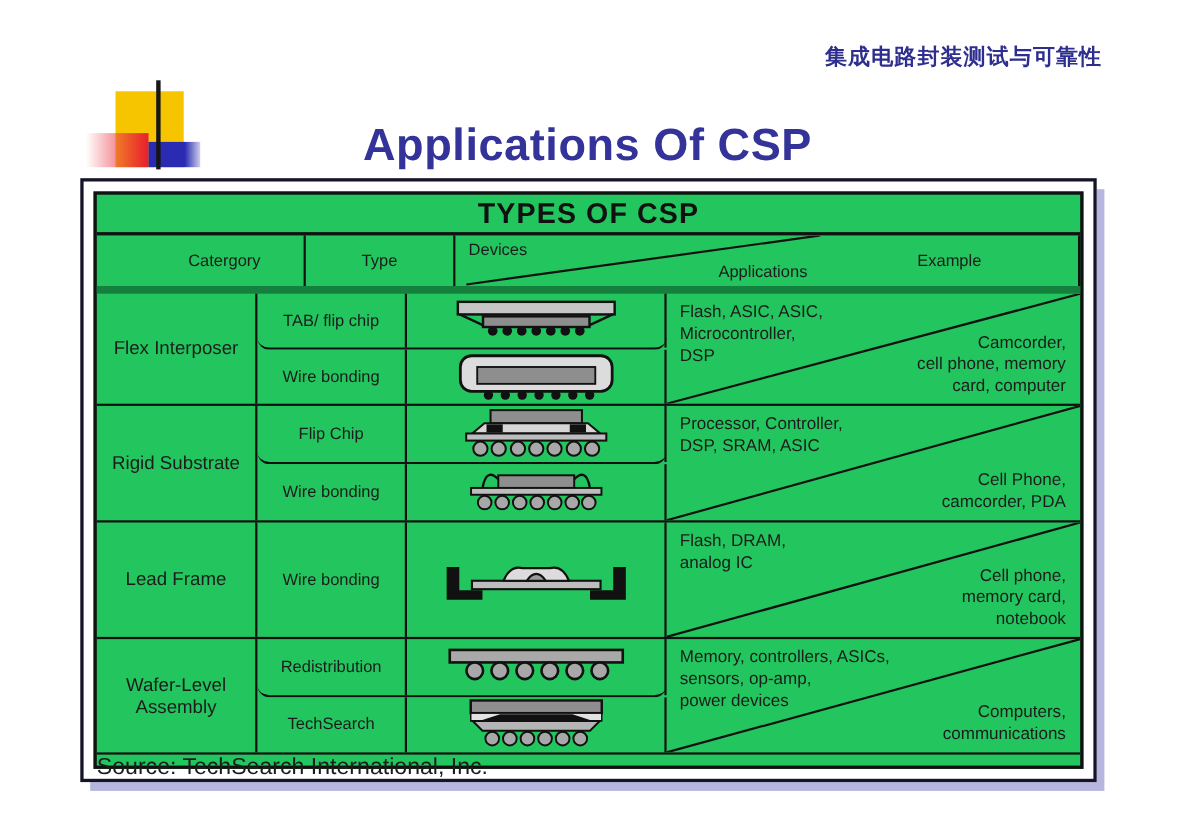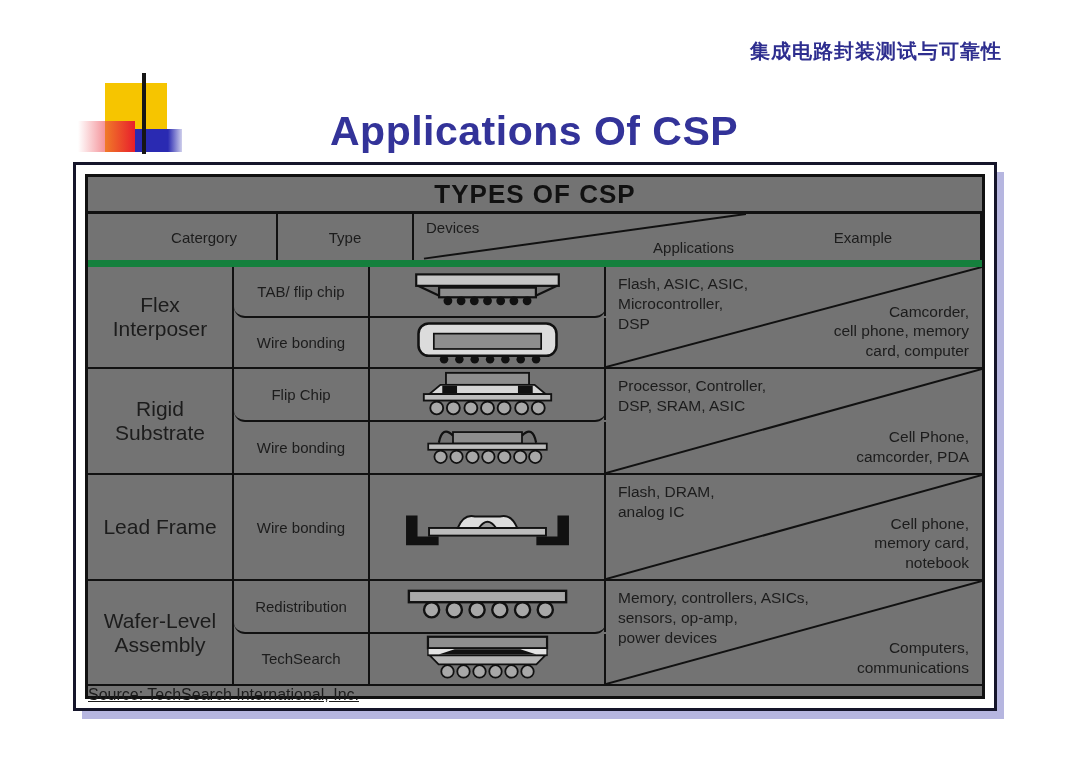--- a/index.html
+++ b/index.html
@@ -29,31 +29,31 @@
   }
   
   .table-frame{
     position:absolute;left:73px;top:162px;width:924px;height:549px;
     background:#ffffff;border:3px solid #15152a;
     box-shadow:8px 9px 0 -1px #b6b6e0;
     padding:9px;box-sizing:border-box;
   }
   .tbl{
     width:100%;height:100%;border:3px solid #111;box-sizing:border-box;
-    display:flex;flex-direction:column;background:#737373;
+    display:flex;flex-direction:column;background:#22c55e;
   }
   .tbl-title{
     height:34px;flex:0 0 34px;display:flex;align-items:center;justify-content:center;
     font-size:26px;font-weight:bold;letter-spacing:1px;color:#111;
     border-bottom:3px solid #111;
   }
   .row{display:flex;min-height:0;}
   .hdr-row{flex:0 0 46px;border-bottom:7px solid #15803d;padding-left:44px;}
   .cell{box-sizing:border-box;position:relative;}
-  .c-cat{flex:0 0 146px;border-right:2px solid #111;display:flex;align-items:center;justify-content:center;text-align:center;font-size:21px;padding:2px 6px;}
+  .c-cat{flex:0 0 146px;border-right:2px solid #111;display:flex;align-items:center;justify-content:center;text-align:center;font-size:17px;padding:2px 6px;}
   .c-type{flex:0 0 136px;border-right:2px solid #111;display:flex;align-items:center;justify-content:center;text-align:center;font-size:15px;padding:2px 6px;}
   .c-ex{flex:0 0 236px;border-right:2px solid #111;display:flex;align-items:center;justify-content:center;}
   .c-devapp{flex:1 1 auto;position:relative;overflow:hidden;}
   .hdr-label{font-size:15px;color:#1c1c1c;}
   .rowgroup{border-bottom:2px solid #111;}
   .rowgroup:last-of-type{border-bottom:3px solid #111;}
   .mid-col{flex:0 0 372px;display:flex;flex-direction:column;}
   .subrow{display:flex;flex:1 1 0;min-height:0;}
   .subrow.divided{border-bottom:2px solid #111;border-radius:11px;}
   .diag-svg{position:absolute;left:0;top:0;width:100%;height:100%;}
@@ -62,21 +62,21 @@
     white-space:pre-line;color:#1c1c1c;
   }
   .app-text{
     position:absolute;right:13px;bottom:6px;font-size:15.5px;line-height:1.28;
     white-space:pre-line;text-align:right;color:#1c1c1c;
   }
   .hdr-dev{position:absolute;left:12px;top:5px;font-size:15px;}
   .hdr-app{position:absolute;right:12px;bottom:4px;font-size:15px;}
   .src-row{
     flex:1 1 auto;display:flex;align-items:center;
-    font-size:16px;padding-left:0;text-decoration:underline;
+    font-size:21px;padding-left:0;
   }
   .g1{flex:0 0 100px;}
   .g2{flex:0 0 104px;}
   .g3{flex:0 0 104px;}
   .g4{flex:0 0 103px;}
   .diagram{display:block;}
 </style>
 </head>
 <body>
 

